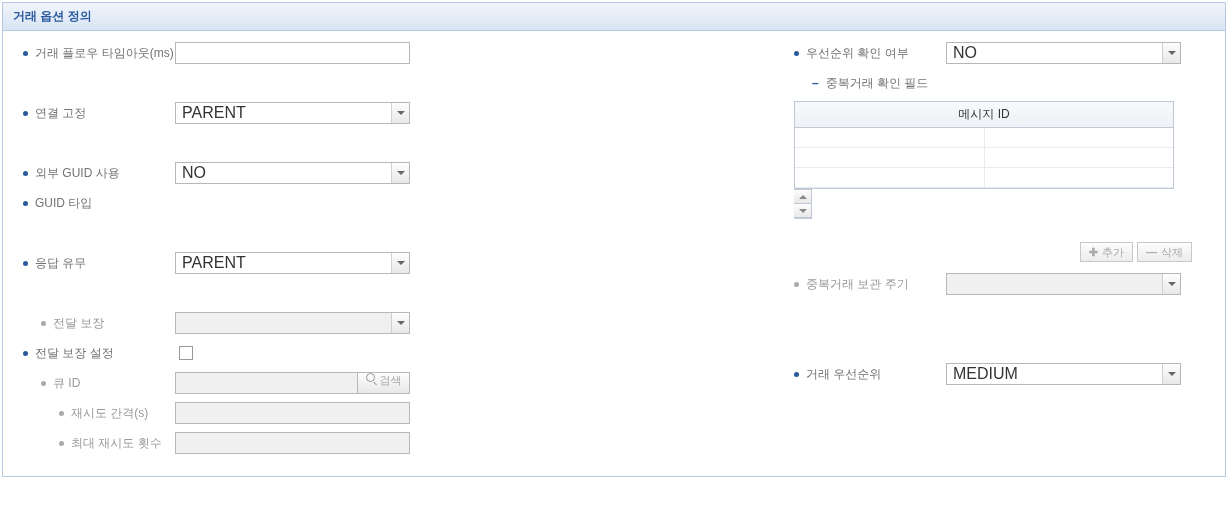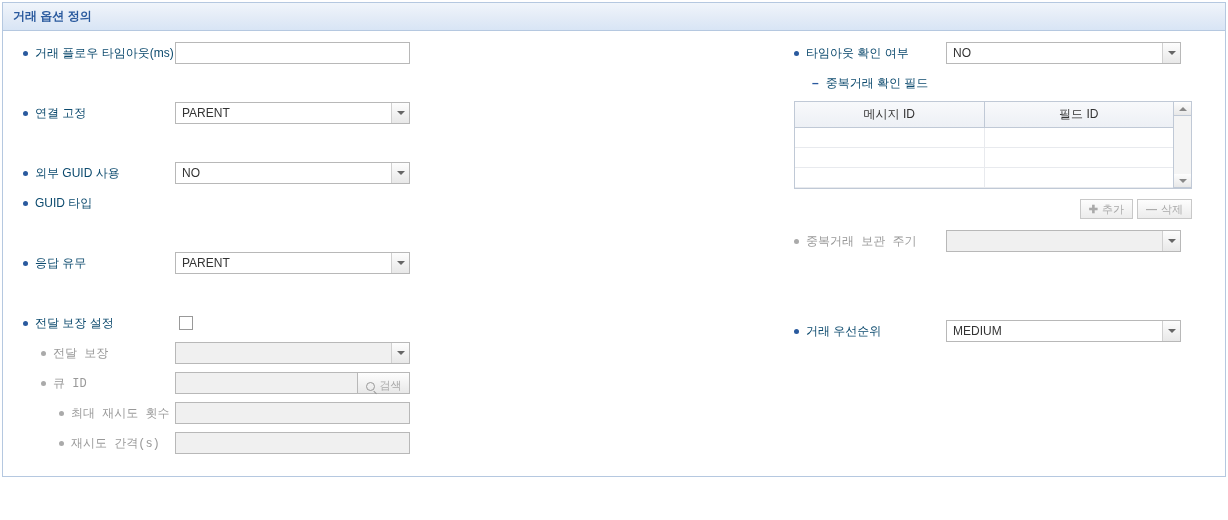--- a/index.html
+++ b/index.html
@@ -45,25 +45,25 @@
       margin-right: 7px;
       flex-shrink: 0;
     }
     .bullet.disabled { background: #aaa; }
     .dash {
       color: #2a5a9e;
       margin-right: 7px;
       font-weight: bold;
     }
     .label {
-      color: #0c4a6e;
+      color: #737373;
       width: 140px;
       flex-shrink: 0;
     }
-    .label.disabled { color: #999; font-family: Liberation Mono, monospace; }
+    .label.disabled { color: #999; }
     .indent-1 { padding-left: 18px; }
     .indent-2 { padding-left: 36px; }
     .indent-1 .label { width: 122px; }
     .indent-2 .label { width: 104px; }
     .text-input {
       width: 235px;
       height: 22px;
       border: 1px solid #b8b8b8;
       background: #fff;
       padding: 2px 6px;
@@ -74,21 +74,21 @@
     .select-wrap {
       position: relative;
       width: 235px;
     }
     .select-input {
       width: 100%;
       height: 22px;
       border: 1px solid #b8b8b8;
       background: #fff;
       padding: 2px 22px 2px 6px;
-      font-size: 12px;
+      font-size: 16px;
       line-height: 16px;
     }
     .select-input.disabled { background: #f0f0f0; color: #999; }
     .select-arrow {
       position: absolute;
       right: 1px;
       top: 1px;
       width: 18px;
       height: 20px;
       background: linear-gradient(to bottom, #fdfdfd, #e8e8e8);
@@ -124,21 +124,21 @@
       display: flex;
       width: 235px;
     }
     .search-group .text-input { width: 182px; border-right: none; }
     .search-btn {
       width: 53px;
       height: 22px;
       border: 1px solid #b8b8b8;
       background: linear-gradient(to bottom, #fdfdfd, #e8e8e8);
       display: flex;
-      align-items: flex-end;
+      align-items: flex-start;
       justify-content: center;
       gap: 3px;
       color: #666;
       font-size: 11px;
       cursor: pointer;
     }
     .search-btn.disabled { color: #aaa; }
     .search-icon {
       width: 11px;
       height: 11px;
@@ -162,21 +162,22 @@
       bottom: 0; right: 0;
       transform: rotate(45deg);
     }
     .sub-section {
       margin-left: 0;
       margin-top: 4px;
     }
     .table-wrap {
       display: flex;
       margin-top: 6px;
-      margin-bottom: 10px;
+      margin-bottom: 23px;
+      flex-direction: column;
     }
     .grid {
       border: 1px solid #c0c9d6;
       width: 380px;
     }
     .grid-header {
       display: flex;
       background: linear-gradient(to bottom, #f8f9fb, #edf0f5);
       border-bottom: 1px solid #c0c9d6;
     }
@@ -289,84 +290,83 @@
         <span class="bullet"></span>
         <span class="label">응답 유무</span>
         <div class="select-wrap">
           <div class="select-input">PARENT</div>
           <div class="select-arrow"></div>
         </div>
       </div>
 
       <div class="form-row spacer"></div>
 
-      <div class="form-row">
-        <span class="bullet"></span>
-        <span class="label">전달 보장 설정</span>
-        <span class="checkbox"></span>
-      </div>
-
       <div class="form-row indent-1">
         <span class="bullet disabled"></span>
         <span class="label disabled">전달 보장</span>
         <div class="select-wrap">
           <div class="select-input disabled"></div>
           <div class="select-arrow"></div>
         </div>
+      </div>
+
+      <div class="form-row">
+        <span class="bullet"></span>
+        <span class="label">전달 보장 설정</span>
+        <span class="checkbox"></span>
       </div>
 
       <div class="form-row indent-1">
         <span class="bullet disabled"></span>
         <span class="label disabled">큐 ID</span>
         <div class="search-group">
           <input class="text-input disabled" value="" style="">
           <div class="search-btn disabled">
             <span class="search-icon"></span>
             <span>검색</span>
           </div>
         </div>
       </div>
 
 
       <div class="form-row indent-2">
         <span class="bullet disabled"></span>
+        <span class="label disabled">재시도 간격(s)</span>
+        <input class="text-input disabled" value="" style="">
+      </div>
+
+      <div class="form-row indent-2">
+        <span class="bullet disabled"></span>
         <span class="label disabled">최대 재시도 횟수</span>
         <input class="text-input disabled" value="" style="">
       </div>
 
-      <div class="form-row indent-2">
-        <span class="bullet disabled"></span>
-        <span class="label disabled">재시도 간격(s)</span>
-        <input class="text-input disabled" value="" style="">
-      </div>
-
     </div>
 
     <div class="col-right">
 
       <div class="form-row">
         <span class="bullet"></span>
-        <span class="label">타임아웃 확인 여부</span>
+        <span class="label">우선순위 확인 여부</span>
         <div class="select-wrap">
           <div class="select-input">NO</div>
           <div class="select-arrow"></div>
         </div>
       </div>
 
       <div class="sub-section">
         <div class="form-row indent-1">
           <span class="dash">–</span>
           <span class="label" style="width:auto">중복거래 확인 필드</span>
         </div>
 
         <div class="table-wrap">
           <div class="grid">
             <div class="grid-header">
               <div class="grid-header-cell">메시지 ID</div>
-              <div class="grid-header-cell">필드 ID</div>
             </div>
             <div class="grid-body">
               <div class="grid-row">
                   <div class="grid-cell"></div>
                   <div class="grid-cell"></div>
                 </div>
               <div class="grid-row">
                   <div class="grid-cell"></div>
                   <div class="grid-cell"></div>
                 </div>

